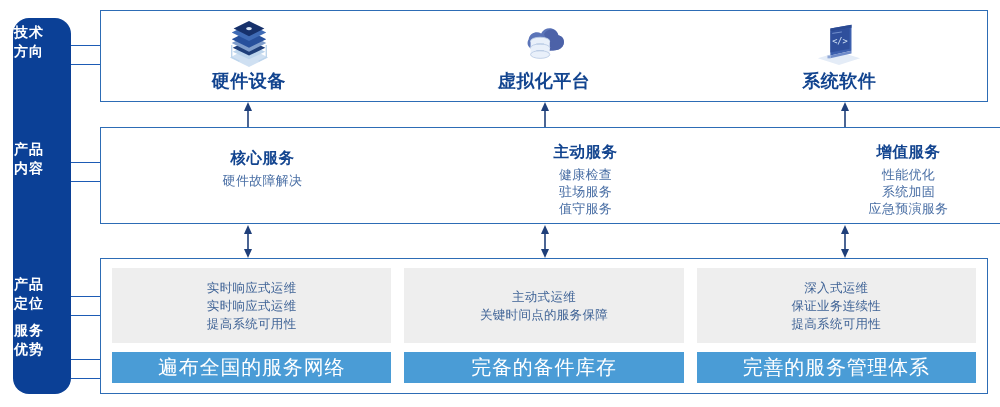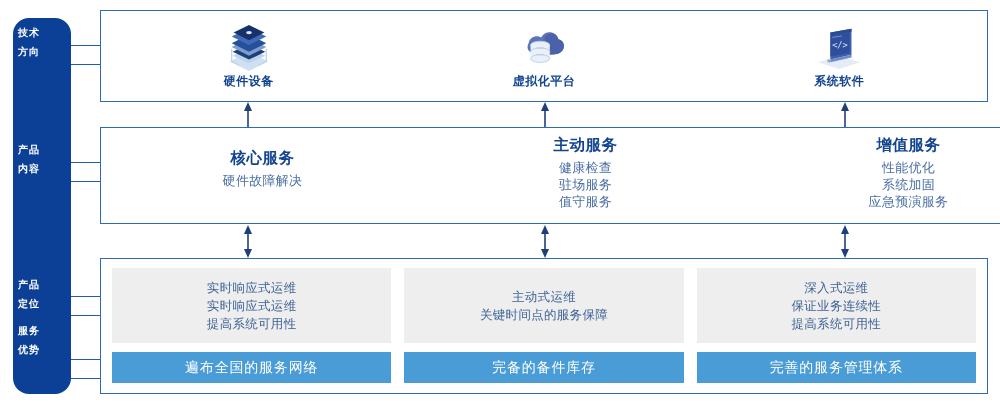--- a/index.html
+++ b/index.html
@@ -14,21 +14,21 @@
   
   .sidebar {
     position: absolute; left: 13px; top: 18px;
     width: 58px; height: 376px;
     background: #0b4096;
     border-radius: 16px;
   }
   .side-group {
     position: absolute; left: 0; width: 58px;
     text-align: center; color: #ffffff;
-    font-weight: bold; font-size: 10px; line-height: 19px;
+    font-weight: bold; font-size: 14px; line-height: 19px;
     letter-spacing: 1px;
   }
   .side-group span { display: block; }
   .sg-tech { top: 23px; }
   .sg-content { top: 140px; }
   .sg-position { top: 275px; }
   .sg-advantage { top: 321px; }
 
   
   .conn {
@@ -54,36 +54,36 @@
   .col {
     flex: 1 1 0;
     display: flex; flex-direction: column;
     align-items: center; justify-content: center;
   }
 
   
   .tech-icon { width: 58px; height: 48px; display: block; }
   .tech-label {
     margin-top: 2px;
-    font-size: 12px; font-weight: bold;
+    font-size: 18px; font-weight: bold;
     color: #12448f; letter-spacing: .5px;
   }
 
   
   .content-title {
     font-size: 15.5px; font-weight: bold;
     color: #12448f; letter-spacing: .5px;
     margin-bottom: 3px;
   }
   .content-item {
     font-size: 13px; color: #4a6fa5;
     line-height: 17px; letter-spacing: .3px;
   }
   .col-core { justify-content: flex-start; padding-top: 20px; }
-  .col-mid, .col-val { justify-content: flex-start; padding-top: 7px; }
+  .col-mid, .col-val { justify-content: center; padding-top: 7px; }
 
   
   .bottom-cols {
     position: absolute; inset: 0;
     display: flex; gap: 13px;
     padding: 9px 11px 10px 11px;
   }
   .bcol { flex: 1 1 0; display: flex; flex-direction: column; border-radius: 28px; }
   .gray-box {
     flex: 1 1 auto;
@@ -93,21 +93,21 @@
     padding: 4px 0;
   }
   .gray-line {
     font-size: 12.5px; color: #3f6396;
     line-height: 18px; letter-spacing: .3px;
   }
   .blue-bar {
     margin-top: 9px; height: 31px;
     background: #4a9cd6;
     display: flex; align-items: center; justify-content: center;
-    color: #ffffff; font-size: 14px; letter-spacing: .8px;
+    color: #ffffff; font-size: 20px; letter-spacing: .8px;
   }
 
   
   .arrow-svg { position: absolute; }
 </style>
 </head>
 <body>
 
 <div id="canvas">
 

